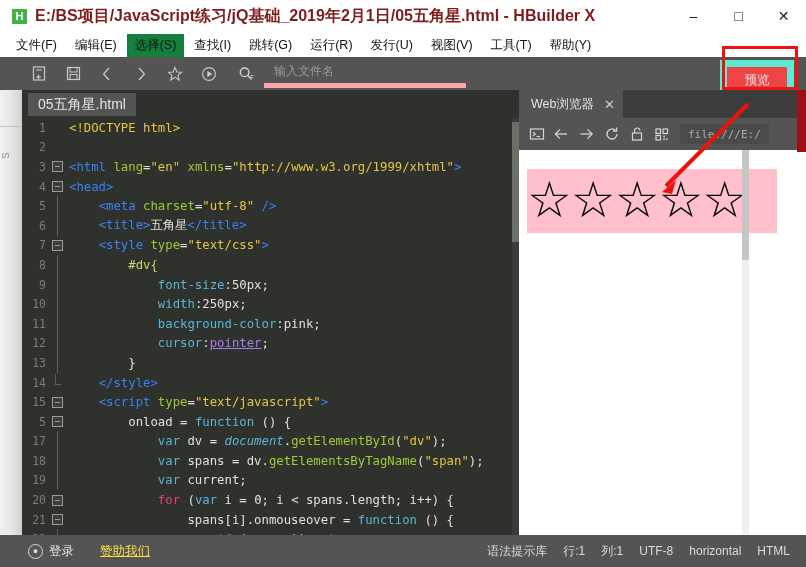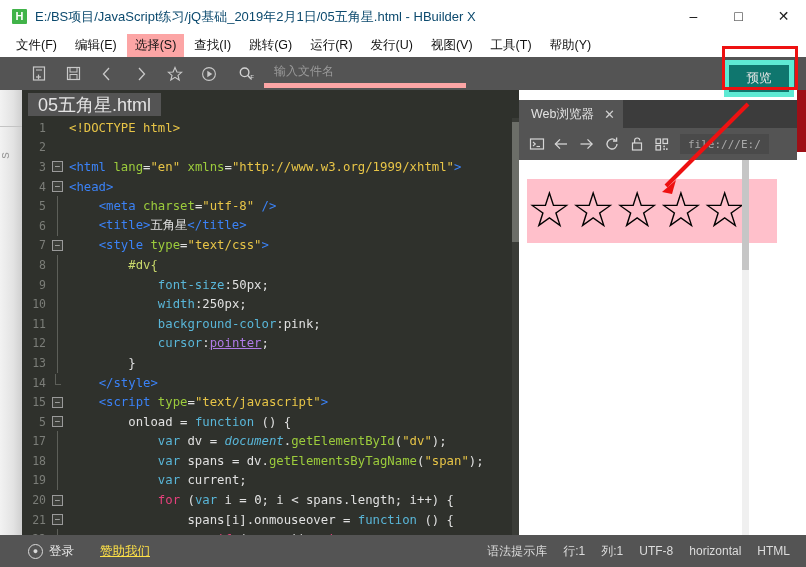--- a/index.html
+++ b/index.html
@@ -22,38 +22,38 @@
     background:#ffffff;border-bottom:1px solid #ffffff;
     display:flex;align-items:center;
   }
   #title-logo{
     width:15px;height:15px;margin-left:12px;margin-right:8px;
     background:#41b349;color:#fff;font-size:11px;font-weight:bold;
     display:flex;align-items:center;justify-content:center;
     border-radius:1px;line-height:1;
   }
   #title-text{
-    color:#0c4a6e;font-size:13px;white-space:nowrap;
+    color:#7f1d1d;font-size:16px;white-space:nowrap;font-weight:bold;
   }
   .winbtn{
     width:45px;height:32px;display:flex;align-items:center;justify-content:center;
     color:#222;font-size:14px;
   }
   #winbtns{position:absolute;right:0;top:0;display:flex;}
   
   #menubar{
     position:absolute;left:0;top:33px;width:646px;height:24px;
     background:#ffffff;display:flex;align-items:center;padding-left:8px;
     box-sizing:border-box;
   }
   .menu-item{
     font-size:12.5px;color:#111;padding:3px 8px;margin-right:2px;
     white-space:nowrap;
   }
-  .menu-item.active{background:#fca5a5;}
+  .menu-item.active{background:#15803d;}
   
   #toolbar{
     position:absolute;left:0;top:57px;width:806px;height:33px;
     background:#545454;display:flex;align-items:center;
     box-sizing:border-box;
   }
   .tb-icon{
     width:34px;height:33px;display:flex;align-items:center;justify-content:center;
     color:#c9c9c9;
   }
@@ -62,21 +62,21 @@
   }
   #tb-search-box{
     display:flex;align-items:center;height:23px;
     border-bottom:5px solid #fca5a5;min-width:200px;padding-left:2px;
   }
   #tb-filename{
     color:#9a9a9a;font-size:12px;margin-left:8px;
   }
   #preview-btn{
     position:absolute;right:12px;top:3px;width:60px;height:27px;
-    background:#0f766e;border:5px solid #5eead4;
+    background:#ef4444;border:7px solid #5eead4;
     color:#e6e6e6;font-size:12.5px;
     display:flex;align-items:center;justify-content:center;
   }
   #preview-highlight{
     position:absolute;left:722px;top:46px;width:76px;height:44px;
     border:3px solid #ee1111;box-sizing:border-box;
     z-index:40;pointer-events:none;
   }
   
   #red-strip{
@@ -99,21 +99,21 @@
   
   #editor{
     position:absolute;left:22px;top:90px;width:497px;height:445px;
     background:#2f312c;overflow:hidden;
   }
   #editor-tabbar{
     position:absolute;left:0;top:0;width:497px;height:28px;background:#2f312c;
   }
   #file-tab{
     position:absolute;left:6px;top:3px;height:23px;
-    background:#545454;color:#e4e4e4;font-size:18px;
+    background:#545454;color:#e4e4e4;font-size:14px;
     display:flex;align-items:center;padding:0 10px;
   }
   #code-area{
     position:absolute;left:0;top:28px;width:491px;height:417px;
     overflow:hidden;
   }
   .code-line{
     display:flex;height:19.6px;align-items:center;
     font-family:"DejaVu Sans Mono","Liberation Mono",monospace;
     font-size:12.3px;white-space:pre;
@@ -149,21 +149,21 @@
   .t-sel{color:#c8d86a;}
   
   #editor-vscroll{
     position:absolute;right:0;top:28px;width:7px;height:417px;background:#3a3c37;
   }
   #editor-vscroll-thumb{
     position:absolute;left:0;top:4px;width:7px;height:120px;background:#6c6e68;
   }
   
   #browser{
-    position:absolute;left:519px;top:100px;width:230px;height:445px;
+    position:absolute;left:519px;top:90px;width:230px;height:445px;
     background:#ffffff;
   }
   #browser-tabbar{
     position:absolute;left:0;top:0;width:278px;height:28px;background:#3c3c3c;
   }
   #browser-tab{
     position:absolute;left:0;top:0;height:28px;background:#545454;
     display:flex;align-items:center;padding:0 8px 0 12px;
     color:#e2e2e2;font-size:12.5px;
   }

